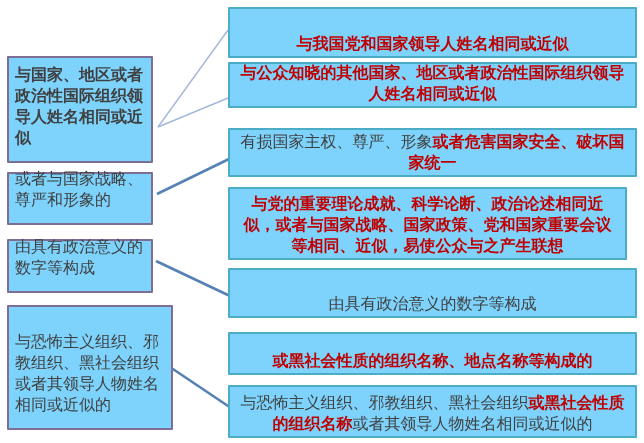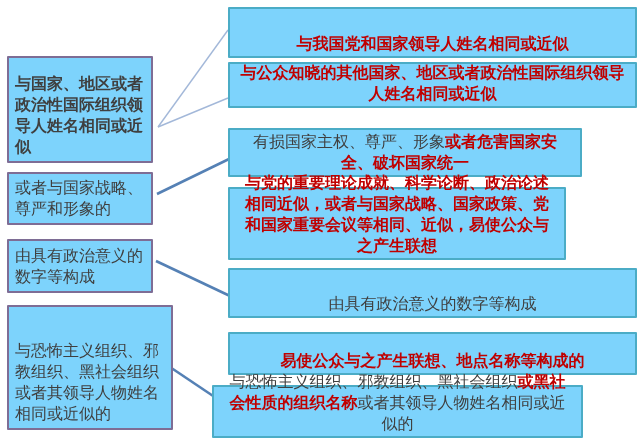--- a/index.html
+++ b/index.html
@@ -14,21 +14,21 @@
   .box{
     position:absolute;
     background:#7dd3fc;
     box-sizing:border-box;
     display:flex;
     align-items:flex-end;
   }
   .box.left{
     border:2px solid var(--left-border,#7e6d95);
     border-radius:1px;
-    padding:4px 6px;
+    padding:13px 6px;
     font-size:16px;
     line-height:21px;
     color:var(--body-text,#3f3f3f);
     text-align:left;
     justify-content:flex-start;
   }
   .box.left.bold{font-weight:bold;}
   .box.right{
     border:2px solid var(--right-border,#4bacc6);
     border-radius:1px;
@@ -66,29 +66,29 @@
       </div>
       <div class="box left" style="left: 7px; top: 305px; width: 166px; height: 125px;">
         <span class="inner">与恐怖主义组织、邪教组织、黑社会组织或者其领导人物姓名相同或近似的</span>
       </div>
       <div class="box right" style="left: 228px; top: 7px; width: 409px; height: 51px;">
         <span class="inner"><span class="seg em">与我国党和国家领导人姓名相同或近似</span></span>
       </div>
       <div class="box right" style="left: 228px; top: 62px; width: 409px; height: 46px;">
         <span class="inner"><span class="seg em">与公众知晓的其他国家、地区或者政治性国际组织领导人姓名相同或近似</span></span>
       </div>
-      <div class="box right" style="left: 228px; top: 128px; width: 354px; height: 49px;">
+      <div class="box right" style="left: 228px; top: 128px; width: 409px; height: 49px;">
         <span class="inner"><span class="seg plain">有损国家主权、尊严、形象</span><span class="seg em">或者危害国家安全、破坏国家统一</span></span>
       </div>
-      <div class="box right" style="left: 228px; top: 187px; width: 338px; height: 73px;">
+      <div class="box right" style="left: 228px; top: 187px; width: 399px; height: 73px;">
         <span class="inner"><span class="seg em">与党的重要理论成就、科学论断、政治论述相同近似，或者与国家战略、国家政策、党和国家重要会议等相同、近似，易使公众与之产生联想</span></span>
       </div>
       <div class="box right" style="left: 228px; top: 268px; width: 409px; height: 50px;">
         <span class="inner"><span class="seg plain">由具有政治意义的数字等构成</span></span>
       </div>
       <div class="box right" style="left: 228px; top: 332px; width: 409px; height: 43px;">
-        <span class="inner"><span class="seg em">易使公众与之产生联想、地点名称等构成的</span></span>
+        <span class="inner"><span class="seg em">或黑社会性质的组织名称、地点名称等构成的</span></span>
       </div>
-      <div class="box right" style="left: 212px; top: 385px; width: 371px; height: 53px;">
+      <div class="box right" style="left: 228px; top: 385px; width: 409px; height: 53px;">
         <span class="inner"><span class="seg plain">与恐怖主义组织、邪教组织、黑社会组织</span><span class="seg em">或黑社会性质的组织名称</span><span class="seg plain">或者其领导人物姓名相同或近似的</span></span>
       </div>
     </div>
 </div>
 
 </body></html>

